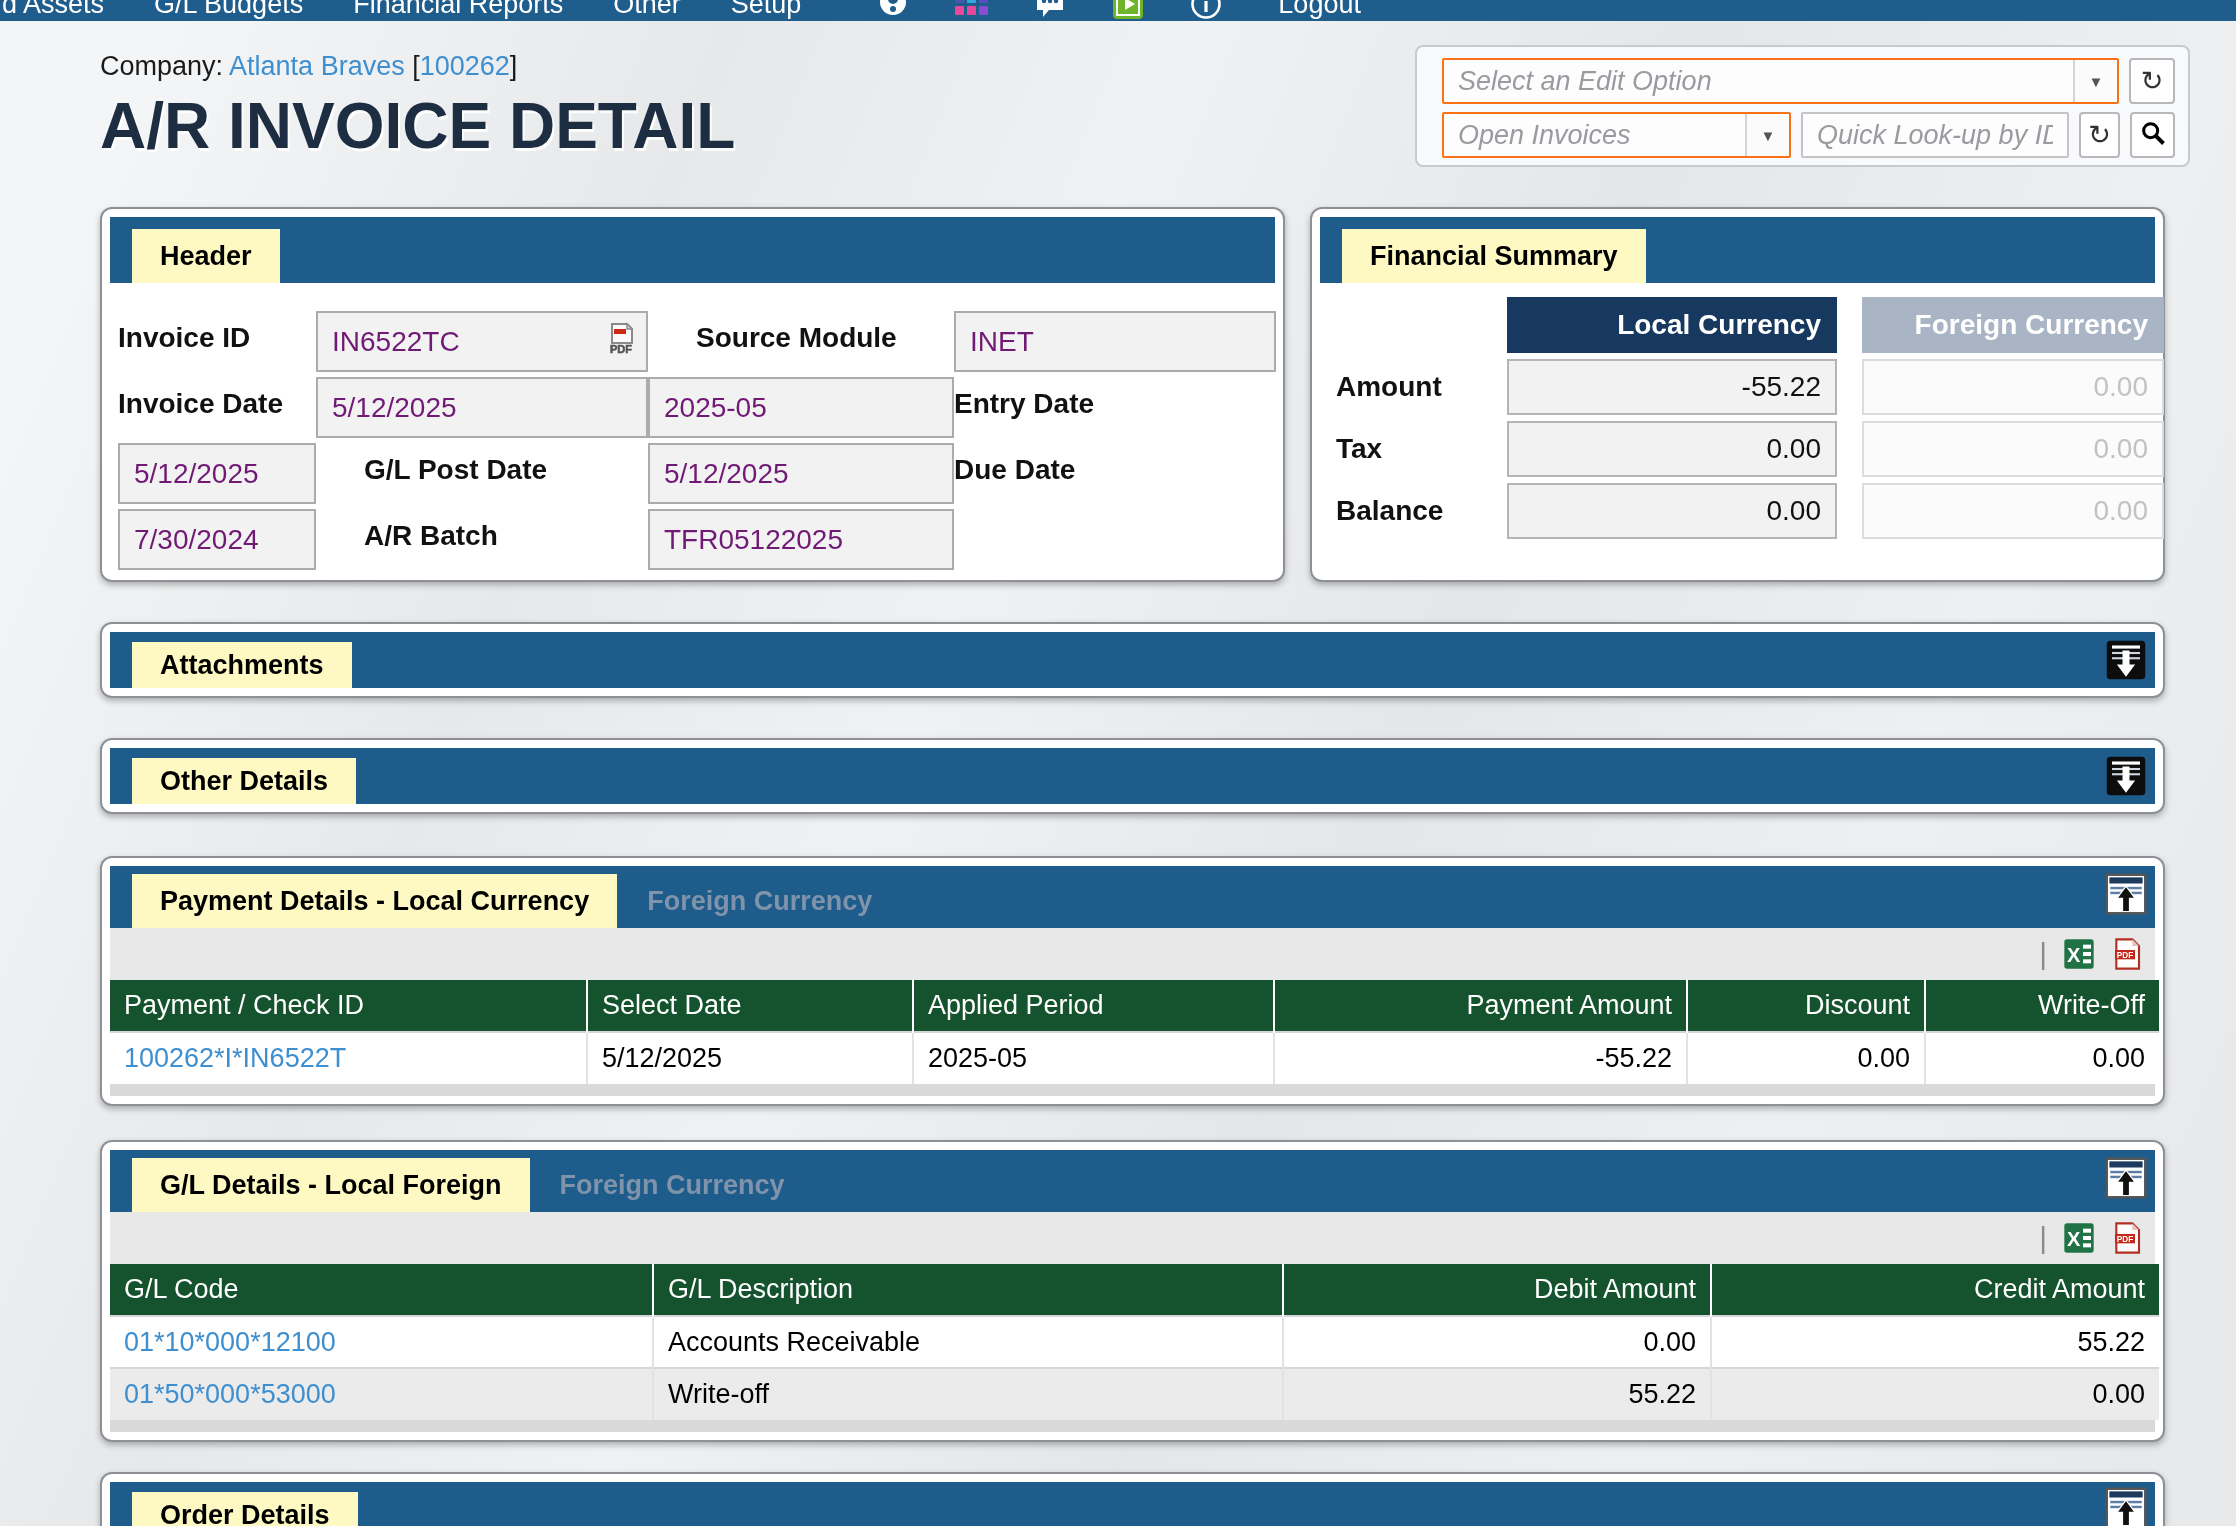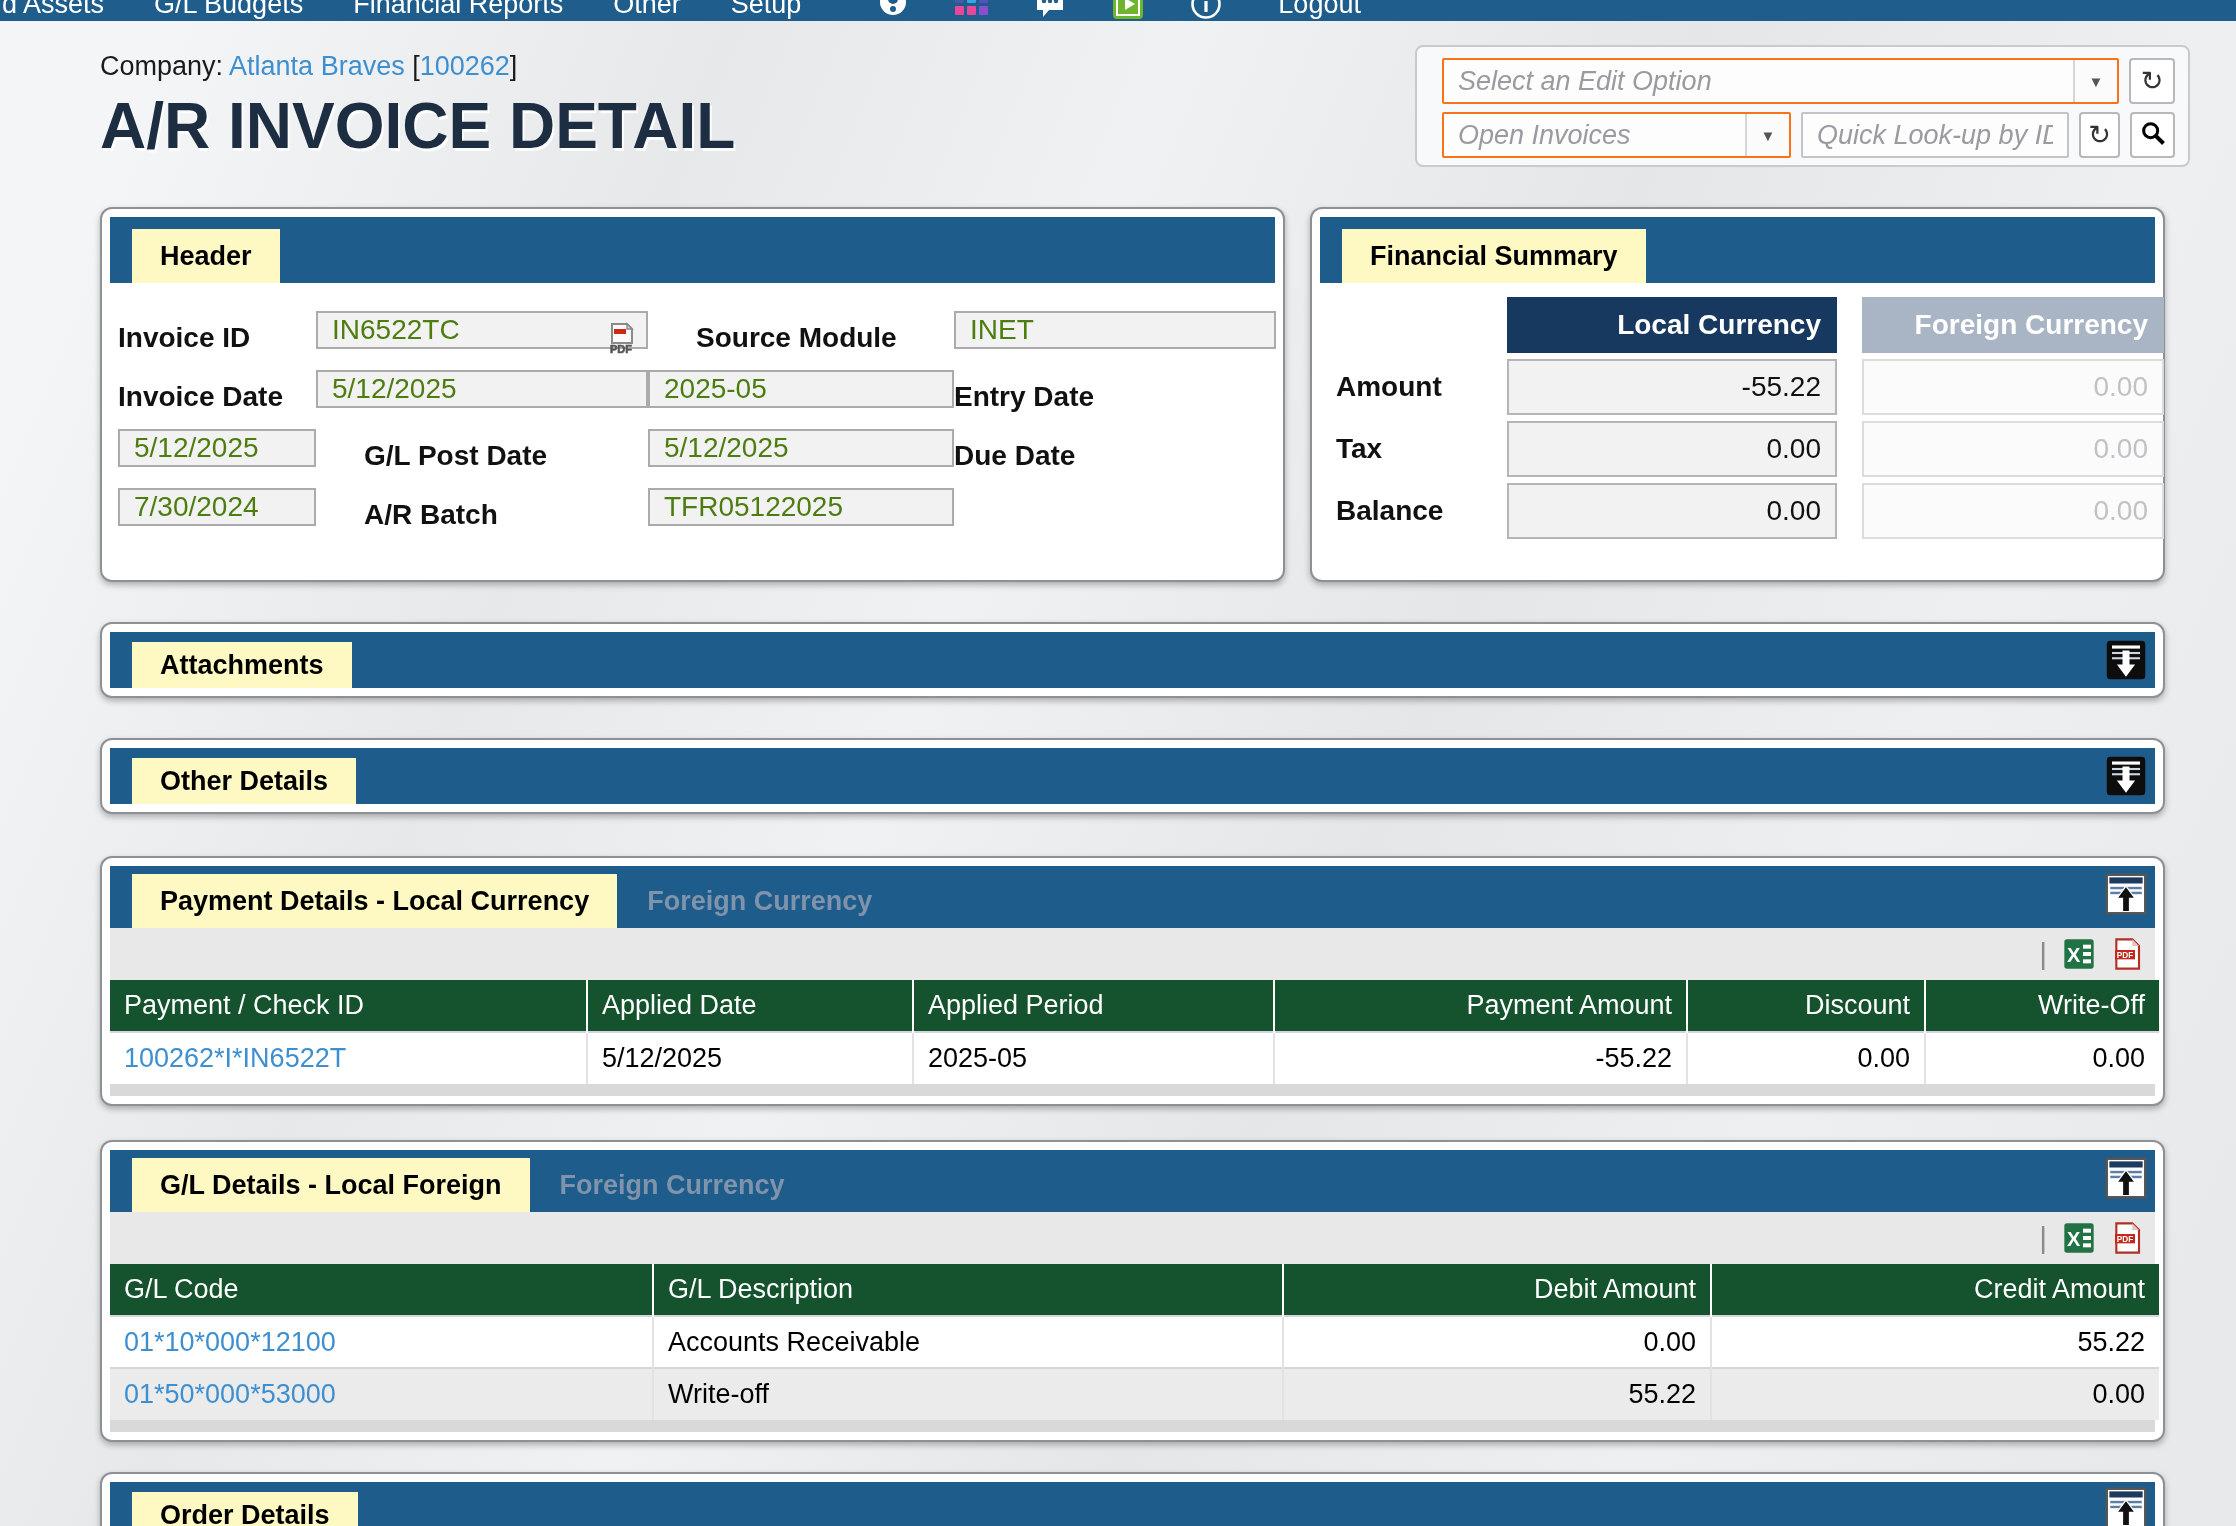--- a/index.html
+++ b/index.html
@@ -49,21 +49,21 @@
   .bar-btn { position:absolute; right:8px; top:7px; width:42px; height:42px; cursor:pointer; }
   .bar-btn svg { display:block; }
 
   
   .top-row { display:flex; gap:25px; margin-top:40px; }
   .hdr-panel { width:1185px; height:375px; }
   .fs-panel { width:855px; height:375px; }
   .hdr-grid { display:grid; grid-template-columns:198px 332px 306px 322px; row-gap:5px; padding:28px 2px 0 8px; }
   .hdr-grid .flabel { font-size:28px; font-weight:700; color:#111; display:flex; align-items:center; height:54px; }
   .flabel.c2 { padding-left:48px; }
-  .field { height:38px; background:#f2f2f3; border:2px solid #ababab; display:flex; align-items:center; padding:0 14px; font-size:28px; color:#4d7c0f; position:relative; }
+  .field { height:61px; background:#f2f2f3; border:2px solid #ababab; display:flex; align-items:center; padding:0 14px; font-size:28px; color:#701a75; position:relative; }
   .field .pdf-mini { position:absolute; right:8px; top:9px; }
 
   
   .fs-grid { display:grid; grid-template-columns:146px 330px 302px; column-gap:25px; row-gap:6px; padding:14px 0 0 16px; }
   .fs-colhdr { height:56px; display:flex; align-items:center; justify-content:flex-end; padding:0 16px; font-weight:700; font-size:28px; color:#fff; }
   .fs-colhdr.local { background:#17395F; }
   .fs-colhdr.foreign { background:#A9B5C5; }
   .fs-label { font-size:28px; font-weight:700; color:#111; display:flex; align-items:center; height:56px; }
   .fs-val { height:56px; display:flex; align-items:center; justify-content:flex-end; padding:0 14px; font-size:28px; }
   .fs-val.local { background:#f2f2f3; border:2px solid #b5b5b8; color:#111; }
@@ -327,21 +327,21 @@
           <col style="width:477px">
           <col style="width:326px">
           <col style="width:361px">
           <col style="width:413px">
           <col style="width:238px">
           <col style="width:234px">
         </colgroup>
       <thead>
         <tr>
           <th>Payment / Check ID</th>
-          <th>Applied Date</th>
+          <th>Select Date</th>
           <th>Applied Period</th>
           <th class="num">Payment Amount</th>
           <th class="num">Discount</th>
           <th class="num">Write-Off</th>
         </tr>
       </thead>
       <tbody>
         <tr>
           <td><span class="link">100262*I*IN6522T</span></td>
           <td>5/12/2025</td>

